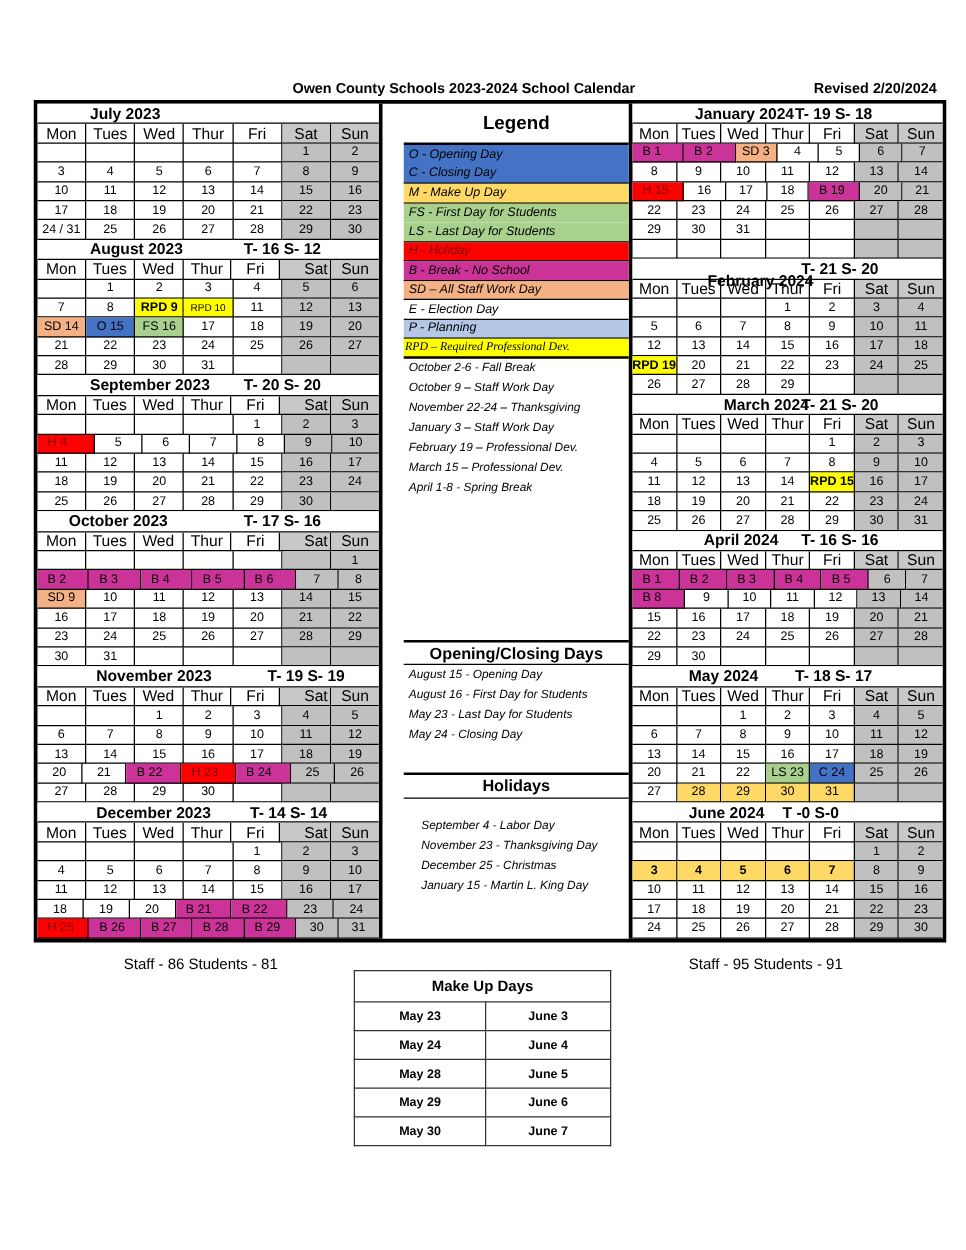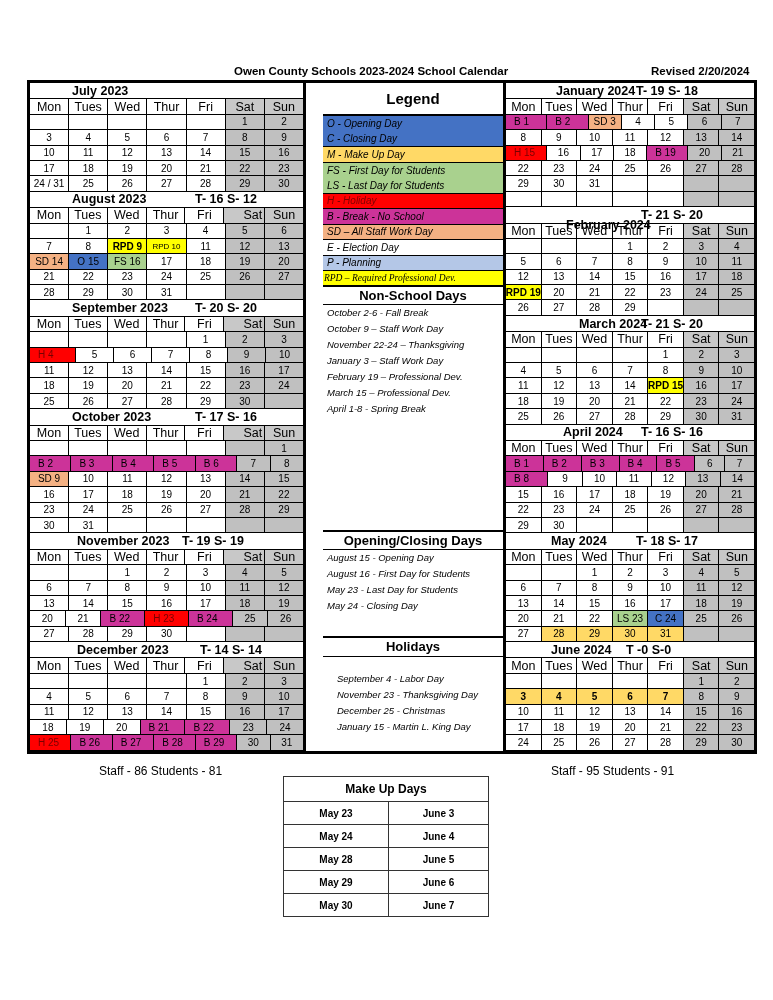--- a/index.html
+++ b/index.html
@@ -224,21 +224,21 @@
       <div class="row">
         <div class="cell ">25</div>
         <div class="cell ">26</div>
         <div class="cell ">27</div>
         <div class="cell ">28</div>
         <div class="cell ">29</div>
         <div class="cell we">30</div>
         <div class="cell we"></div>
       </div>
       <div class="row title">
-        <span class="mname" style="left: 42px;">October 2023</span>
+        <span class="mname" style="left: 25px;">October 2023</span>
         <span class="ts" style="left: 165px;">T- 17 S- 16</span>
       </div>
       <div class="row">
         <div class="cell hdr">Mon</div>
         <div class="cell hdr">Tues</div>
         <div class="cell hdr">Wed</div>
         <div class="cell hdr">Thur</div>
         <div class="cell hdr">Fri</div>
         <div class="cell hdr we sat-right">Sat</div>
         <div class="cell hdr we">Sun</div>
@@ -292,21 +292,21 @@
         <div class="cell ">30</div>
         <div class="cell ">31</div>
         <div class="cell "></div>
         <div class="cell "></div>
         <div class="cell "></div>
         <div class="cell we"></div>
         <div class="cell we"></div>
       </div>
       <div class="row title">
         <span class="mname" style="left: 47px;">November 2023</span>
-        <span class="ts" style="left: 152px;">T- 19 S- 19</span>
+        <span class="ts" style="left: 184px;">T- 19 S- 19</span>
       </div>
       <div class="row">
         <div class="cell hdr">Mon</div>
         <div class="cell hdr">Tues</div>
         <div class="cell hdr">Wed</div>
         <div class="cell hdr">Thur</div>
         <div class="cell hdr">Fri</div>
         <div class="cell hdr we sat-right">Sat</div>
         <div class="cell hdr we">Sun</div>
       </div>
@@ -424,21 +424,20 @@
         <div class="leg nb" style="background: rgb(169, 209, 142);">FS - First Day for Students</div>
         <div class="leg" style="background: rgb(169, 209, 142);">LS - Last Day for Students</div>
         <div class="leg" style="background: rgb(255, 0, 0); color: rgb(128, 0, 0);">H - Holiday</div>
         <div class="leg" style="background: rgb(204, 51, 153);">B - Break - No School</div>
         <div class="leg" style="background: rgb(244, 177, 131);">SD – All Staff Work Day</div>
         <div class="leg" style="background: rgb(255, 255, 255);">E - Election Day</div>
         <div class="leg" style="background: rgb(180, 199, 231);">P - Planning</div>
         <div class="leg rpd" style="background: rgb(255, 255, 0);">RPD – Required Professional Dev.</div>
       </div>
 
-    <div class="sec-title" style="height:17px;">Non-School Days</div>
     <div class="list sec-box" id="nsd-list" style="height:227px;">
         <div>October 2-6 - Fall Break</div>
         <div>October 9 – Staff Work Day</div>
         <div>November 22-24 – Thanksgiving</div>
         <div>January 3 – Staff Work Day</div>
         <div>February 19 – Professional Dev.</div>
         <div>March 15 – Professional Dev.</div>
         <div>April 1-8 - Spring Break</div>
       </div>
 

